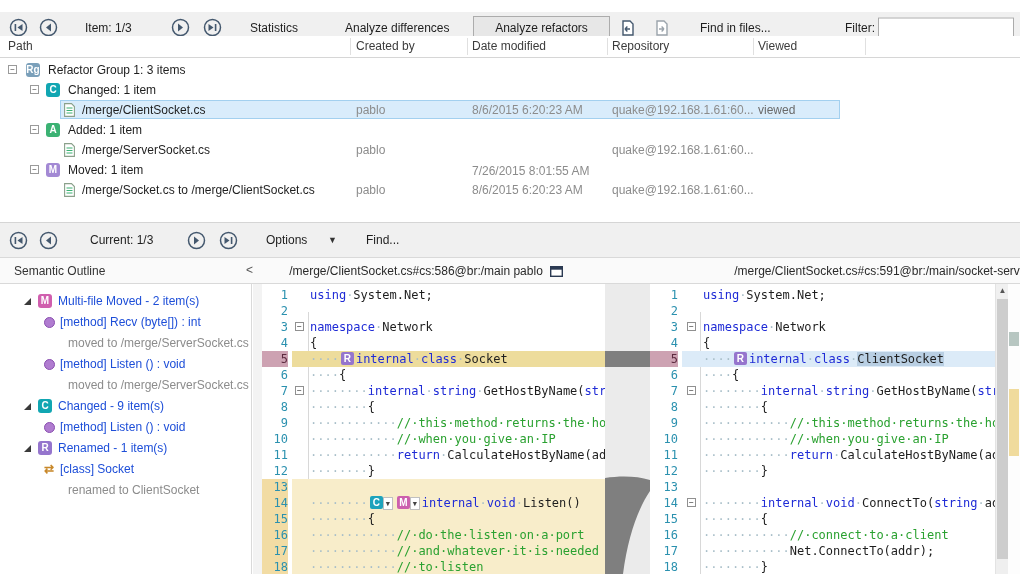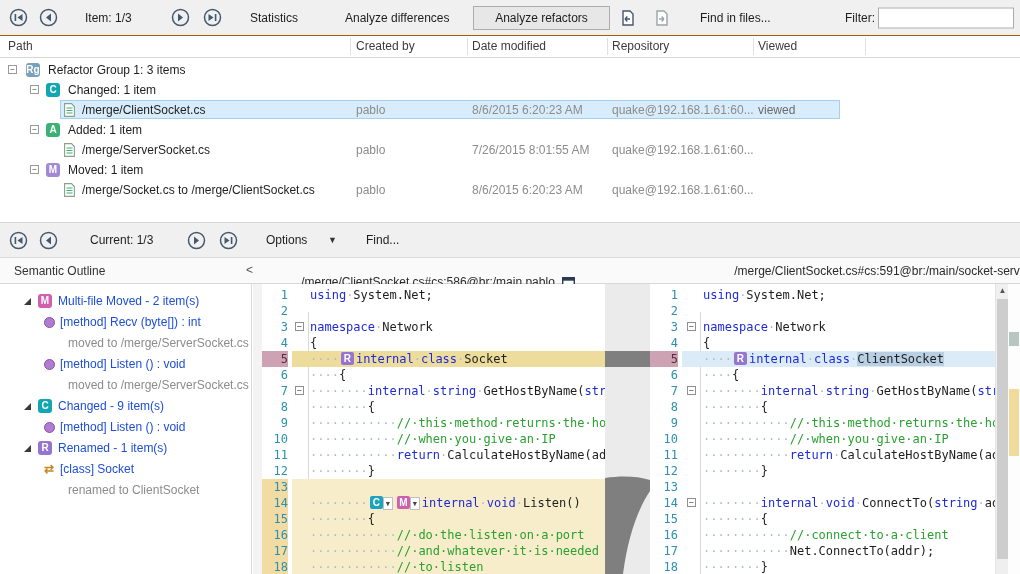--- a/index.html
+++ b/index.html
@@ -2,21 +2,21 @@
 <html><head>
 <meta charset="utf-8">
 <style>
   * { margin:0; padding:0; box-sizing:border-box; }
   html,body { width:1020px; height:574px; overflow:hidden; }
   body { font-family:"Liberation Sans", sans-serif; font-size:12px; color:#1e1e1e; background:#fff; }
   .app { position:relative; width:1020px; height:574px; background:#fff; }
 
   
   .toolbar { position:absolute; left:0; width:1020px; background:#f0f0f0; }
-  .tb1 { top:0; height:36px; border-bottom:1px solid #a16207; }
+  .tb1 { top:12px; height:36px; border-bottom:5px solid #a16207; }
   .tb2 { top:222px; height:36px; border-top:1px solid #d5d5d5; border-bottom:1px solid #d9d9d9; }
   .tbitem { position:absolute; top:50%; transform:translateY(-50%); white-space:nowrap; }
   .navbtn { width:20px; height:20px; display:flex; align-items:center; justify-content:center; cursor:default; }
   .navbtn svg { display:block; }
   .btn-raised { background:#e7e7e7; border:1px solid #acacac; text-align:center; line-height:22px; height:24px; }
   .filter-input { border:1px solid #ababab; background:#fff; height:21px; font-family:"Liberation Sans",sans-serif; font-size:12px; padding:0 4px; }
   .caret { font-size:9px; color:#333; }
 
   
   .gridheader { position:absolute; top:36px; left:0; width:1020px; height:22px; background:#fff; border-bottom:1px solid #d6d6d6; }
@@ -182,21 +182,21 @@
         <div class="badge bg-a" style="left: 46px;">A</div>
         <div class="tlabel" style="left: 68px;">Added: 1 item</div>
       </div>
       <div class="trow">
         <div class="fileicon" style="left: 64px;"><svg width="11" height="14" viewBox="0 0 11 14">
             <path d="M0.6 0.6 H7.5 L10.4 3.5 V13.4 H0.6 Z" fill="#fff" stroke="#8aa08a" stroke-width="1.1"></path>
             <path d="M2.5 5 H8.5 M2.5 7.5 H8.5 M2.5 10 H8.5" stroke="#3bb273" stroke-width="1.1"></path>
           </svg></div>
         <div class="tlabel" style="left: 82px;">/merge/ServerSocket.cs</div>
         <div class="tcell" style="left: 356px;">pablo</div>
-        <div class="tcell" style="left: 472px;">7/26/2015 8:01:55 AM</div>
+        <div class="tcell" style="left: 472px; margin-top: 21px;">7/26/2015 8:01:55 AM</div>
         <div class="tcell" style="left: 612px;">quake@192.168.1.61:60...</div>
       </div>
       <div class="trow">
         <div class="expbox" style="left: 30px;">−</div>
         <div class="badge bg-m" style="left: 46px;">M</div>
         <div class="tlabel" style="left: 68px;">Moved: 1 item</div>
       </div>
       <div class="trow">
         <div class="fileicon" style="left: 64px;"><svg width="11" height="14" viewBox="0 0 11 14">
             <path d="M0.6 0.6 H7.5 L10.4 3.5 V13.4 H0.6 Z" fill="#fff" stroke="#8aa08a" stroke-width="1.1"></path>
@@ -238,21 +238,21 @@
         </svg>
       </div>
     <div class="tbitem" style="left:266px;">Options</div>
     <div class="tbitem caret" style="left:328px;">▼</div>
     <div class="tbitem" style="left:366px;">Find...</div>
   </div>
 
   <div class="panelheaders">
     <div class="ph-title">Semantic Outline</div>
     <div class="ph-collapse">&lt;</div>
-    <div class="ph-file" style="left:268px; width:340px;margin-top:11px;"><span>/merge/ClientSocket.cs#cs:586@br:/main pablo</span><span class="winicon"><svg width="13" height="11" viewBox="0 0 13 11">
+    <div class="ph-file" style="left:256px; width:340px;"><span>/merge/ClientSocket.cs#cs:586@br:/main pablo</span><span class="winicon"><svg width="13" height="11" viewBox="0 0 13 11">
             <rect x="0.7" y="0.7" width="11.6" height="9.6" fill="#fff" stroke="#2b3a52" stroke-width="1.4"></rect>
             <rect x="0.7" y="0.7" width="11.6" height="3" fill="#2b3a52"></rect>
           </svg></span></div>
     <div class="ph-file" style="left:681px; width:344px;margin-left:48px;"><span>/merge/ClientSocket.cs#cs:591@br:/main/socket-server-r...</span><span class="winicon"><svg width="13" height="11" viewBox="0 0 13 11">
             <rect x="0.7" y="0.7" width="11.6" height="9.6" fill="#fff" stroke="#2b3a52" stroke-width="1.4"></rect>
             <rect x="0.7" y="0.7" width="11.6" height="3" fill="#2b3a52"></rect>
           </svg></span></div>
   </div>
 
   <div class="bottom">

